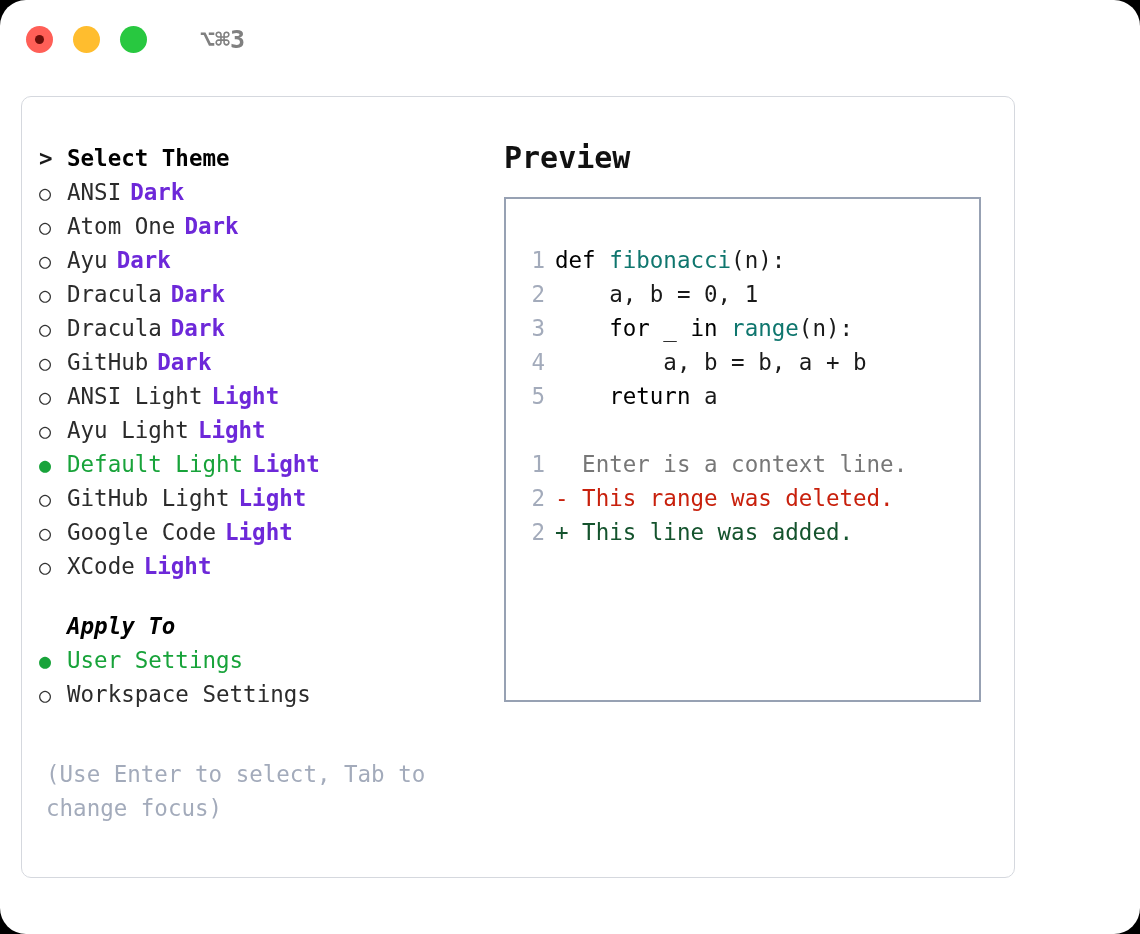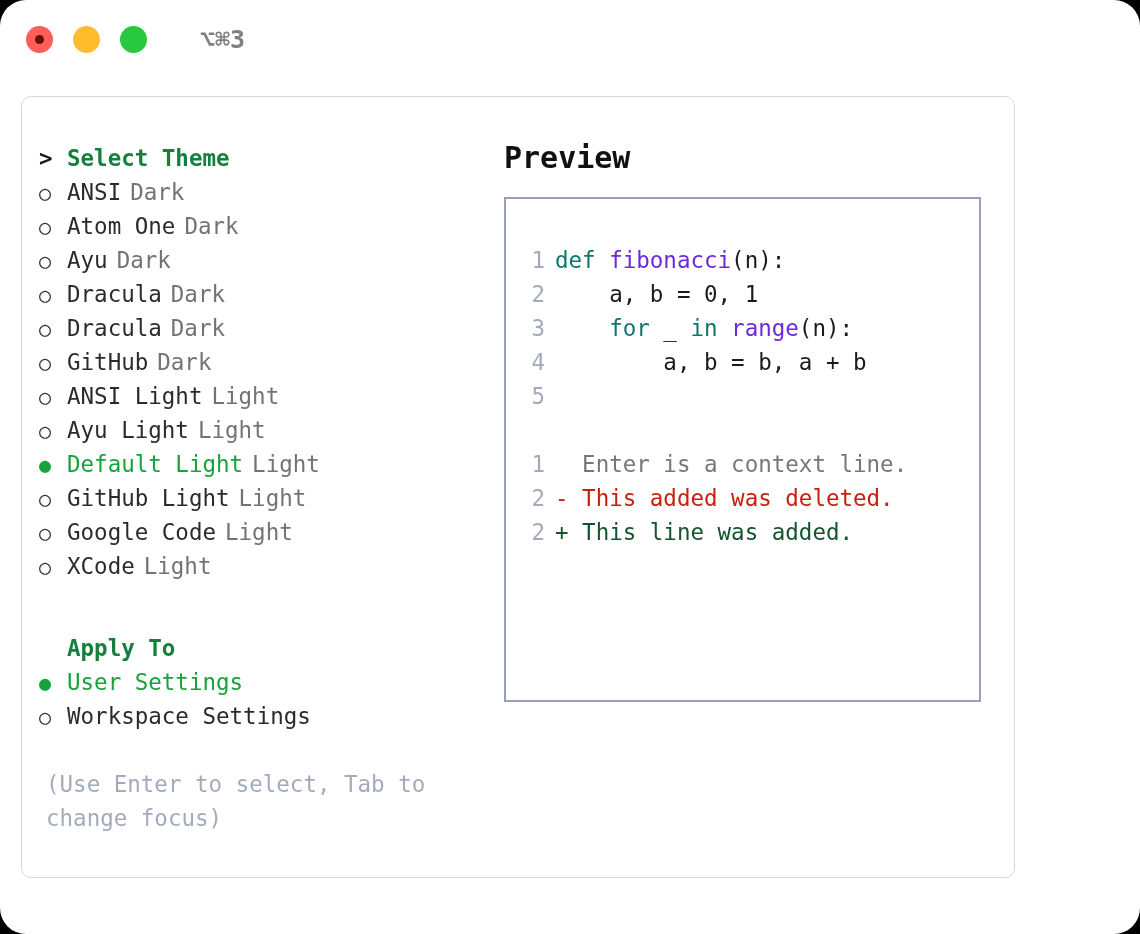--- a/index.html
+++ b/index.html
@@ -107,31 +107,32 @@
   }
   .marker.caret {
     font-weight: bold;
     color: #1a1a1a;
     font-size: 22.5px;
   }
   .marker.hollow { color: #333333; }
   .marker.filled { color: #18a33a; }
 
   .row-label { color: #2b2b2b; }
-  .row-label.bold { font-weight: bold; color: #15803d; }
+  .row-label.bold { font-weight: bold; color: #000000; }
   .row-label.selected { color: #18a33a; }
   .row-tag {
-    color: #737373;
+    color: #6d28d9;
     margin-left: 9px;
-  }
-
-  #section-heading-row { margin-top: 48px; }
+    font-weight: bold;
+  }
+
+  #section-heading-row { margin-top: 26px; font-style: italic; }
 
   #hint-block {
-    margin-top: 34px;
+    margin-top: 46px;
     font-size: 22.5px;
     line-height: 34px;
     color: #a3abbb;
     width: 410px;
     padding-left: 7px;
     box-sizing: border-box;
   }
 
   
   #right-pane {
@@ -160,22 +161,22 @@
     display: flex;
   }
   .ln {
     color: #a3abbb;
     width: 26px;
     flex: 0 0 26px;
     text-align: right;
     margin-right: 10px;
   }
   .code-text { white-space: pre; }
-  .tok-kw  { color: #0f766e; text-align: right; }
-  .tok-fn  { color: #6d28d9; }
+  .tok-kw  { color: #000000; text-align: right; }
+  .tok-fn  { color: #0f766e; }
   .tok-pl  { color: #1a1a1a; }
   .blank-line { height: 34px; }
   .diff-ctx { color: #777777; }
   .diff-del { color: #c8200c; }
   .diff-add { color: #14532d; }
 </style>
 </head>
 <body>
 
 <div id="app-window">
@@ -228,26 +229,26 @@
       </div>
 
       <div id="right-pane">
         <div id="preview-title">Preview</div>
         <div id="preview-box">
           <div id="code-block">
               <div class="code-line"><span class="ln">1</span><span class="code-text"><span class="tok-kw">def </span><span class="tok-fn">fibonacci</span><span class="tok-pl">(n):</span></span></div>
               <div class="code-line"><span class="ln">2</span><span class="code-text"><span class="tok-pl">    a, b = 0, 1</span></span></div>
               <div class="code-line"><span class="ln">3</span><span class="code-text"><span class="tok-pl">    </span><span class="tok-kw">for</span><span class="tok-pl"> _ </span><span class="tok-kw">in</span><span class="tok-pl"> </span><span class="tok-fn">range</span><span class="tok-pl">(n):</span></span></div>
               <div class="code-line"><span class="ln">4</span><span class="code-text"><span class="tok-pl">        a, b = b, a + b</span></span></div>
-              <div class="code-line"><span class="ln">5</span></div>
+              <div class="code-line"><span class="ln">5</span><span class="code-text"><span class="tok-pl">    </span><span class="tok-kw">return</span><span class="tok-pl"> a</span></span></div>
             </div>
           <div class="blank-line"></div>
           <div id="diff-block">
               <div class="code-line"><span class="ln">1</span><span class="code-text diff-ctx">  Enter is a context line.</span></div>
-              <div class="code-line"><span class="ln">2</span><span class="code-text diff-del">- This added was deleted.</span></div>
+              <div class="code-line"><span class="ln">2</span><span class="code-text diff-del">- This range was deleted.</span></div>
               <div class="code-line"><span class="ln">2</span><span class="code-text diff-add">+ This line was added.</span></div>
             </div>
         </div>
       </div>
 
     </div>
   </div>
 </div>
 
 </body></html>

